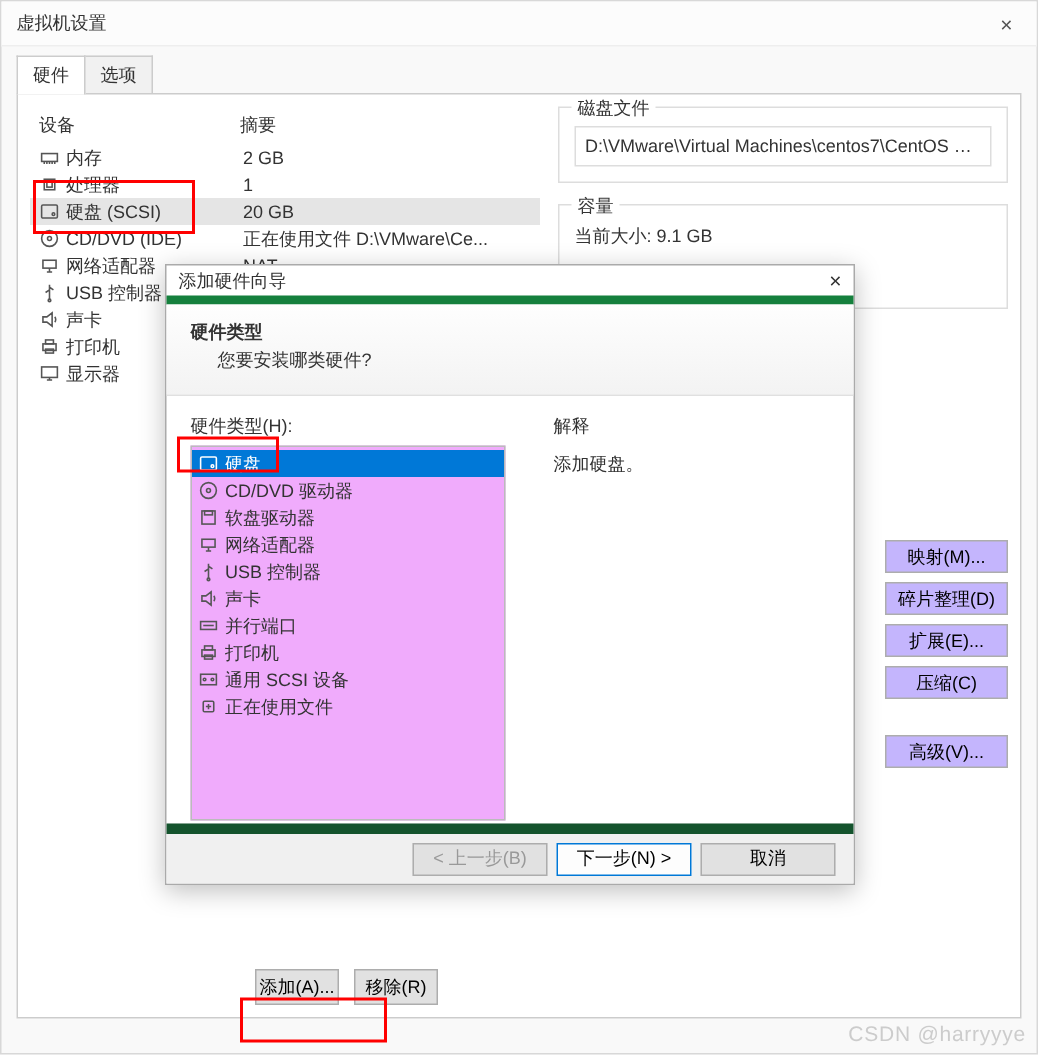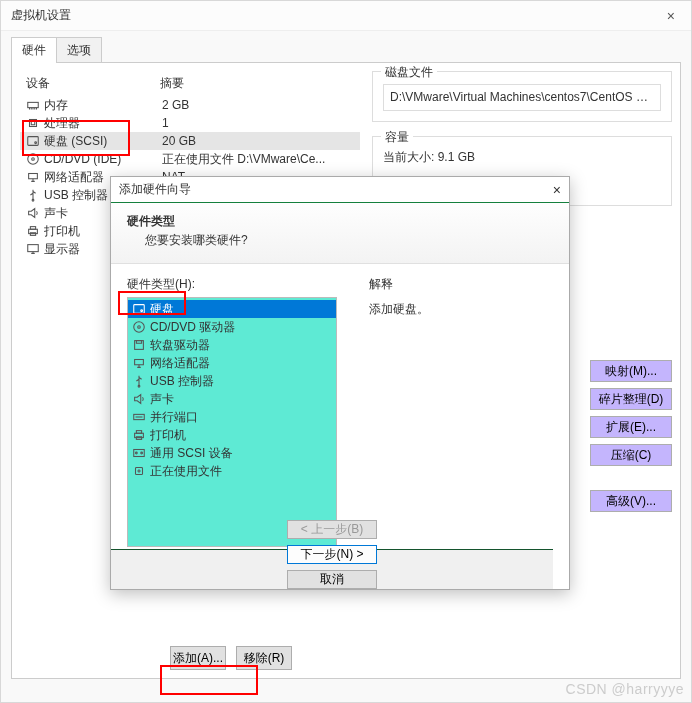--- a/index.html
+++ b/index.html
@@ -38,36 +38,36 @@
     .bottom-buttons { position: absolute; bottom: 8px; left: 158px; display: flex; gap: 10px; }
     .bottom-buttons button { width: 56px; height: 24px; font-size: 12px; border: 1px solid #adadad; background: #e1e1e1; cursor: pointer; }
     
     .highlight-box { border: 2px solid #ff0000; position: absolute; pointer-events: none; }
     .hl1 { left: 22px; top: 120px; width: 108px; height: 36px; }
     .hl2 { left: 118px; top: 291px; width: 68px; height: 24px; }
     .hl3 { left: 160px; top: 665px; width: 98px; height: 30px; }
     
     
     .wizard { position: absolute; left: 110px; top: 176px; width: 460px; height: 414px; background: #fff; border: 1px solid #aaa; box-shadow: 0 4px 16px rgba(0,0,0,0.25); }
-    .wiz-titlebar { height: 26px; display: flex; align-items: center; padding: 0 8px; border-bottom: 1px solid #15803d; font-size: 12px; }
+    .wiz-titlebar { height: 26px; display: flex; align-items: center; padding: 0 8px; border-bottom: 6px solid #15803d; font-size: 12px; }
     .wiz-titlebar .close { margin-left: auto; font-size: 14px; color: #333; }
     .wiz-header { padding: 10px 16px 14px 16px; border-bottom: 1px solid #e0e0e0; background: linear-gradient(#fefefe,#f3f3f3); }
     .wiz-header .h1 { font-weight: bold; font-size: 12px; }
     .wiz-header .h2 { font-size: 12px; margin-left: 18px; margin-top: 2px; }
     .wiz-body { display: flex; padding: 12px 16px; gap: 32px; height: 290px; }
     .wiz-left { width: 210px; }
     .wiz-left-label { font-size: 12px; margin-bottom: 4px; }
-    .wiz-list { border: 1px solid #bbb; height: 250px; background: #5eead4; padding: 2px 0; overflow: hidden; }
+    .wiz-list { border: 1px solid #bbb; height: 250px; background: #f0abfc; padding: 2px 0; overflow: hidden; }
     .wiz-item { display: flex; align-items: center; height: 18px; font-size: 12px; padding: 0 4px; }
     .wiz-item.selected { background: #0078d7; color: #fff; }
     .wiz-item .icon { width: 14px; height: 14px; margin-right: 4px; display: inline-flex; align-items: center; justify-content: center; }
     .wiz-right { flex: 1; }
     .wiz-right-label { font-size: 12px; margin-bottom: 8px; }
     .wiz-right-text { font-size: 12px; }
-    .wiz-footer { position: absolute; bottom: 0; left: 0; right: 16px; height: 40px; background: #f0f0f0; border-top: 1px solid #14532d; display: flex; align-items: center; justify-content: flex-end; padding: 0 12px; gap: 6px; flex-direction: column; }
+    .wiz-footer { position: absolute; bottom: 0; left: 0; right: 0; height: 40px; background: #f0f0f0; border-top: 7px solid #14532d; display: flex; align-items: center; justify-content: flex-end; padding: 0 12px; gap: 6px; }
     .wiz-footer button { width: 90px; height: 22px; font-size: 12px; border: 1px solid #adadad; background: #e1e1e1; cursor: pointer; }
     .wiz-footer button:disabled { color: #999; }
     .wiz-footer button.primary { border: 1px solid #0078d7; background: #fdfdfd; }
     
     .watermark { position: absolute; bottom: 6px; right: 8px; font-size: 14px; color: rgba(180,180,180,0.65); letter-spacing: 0.5px; }
     
     svg { display: block; }
   </style>
 </head>
 <body>

